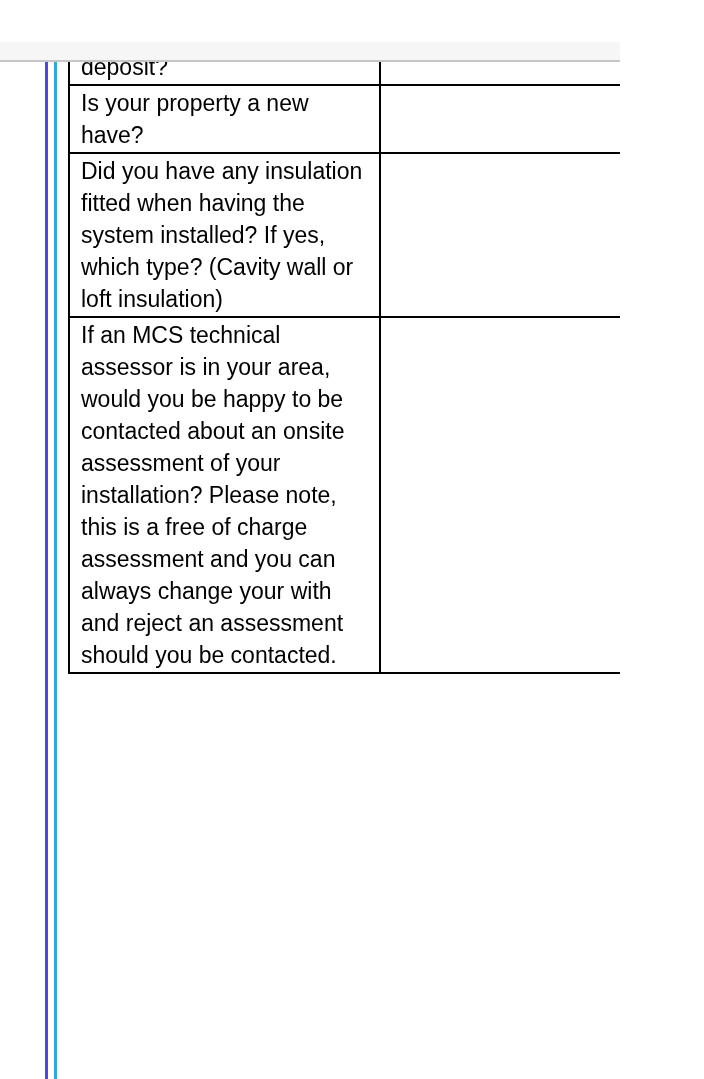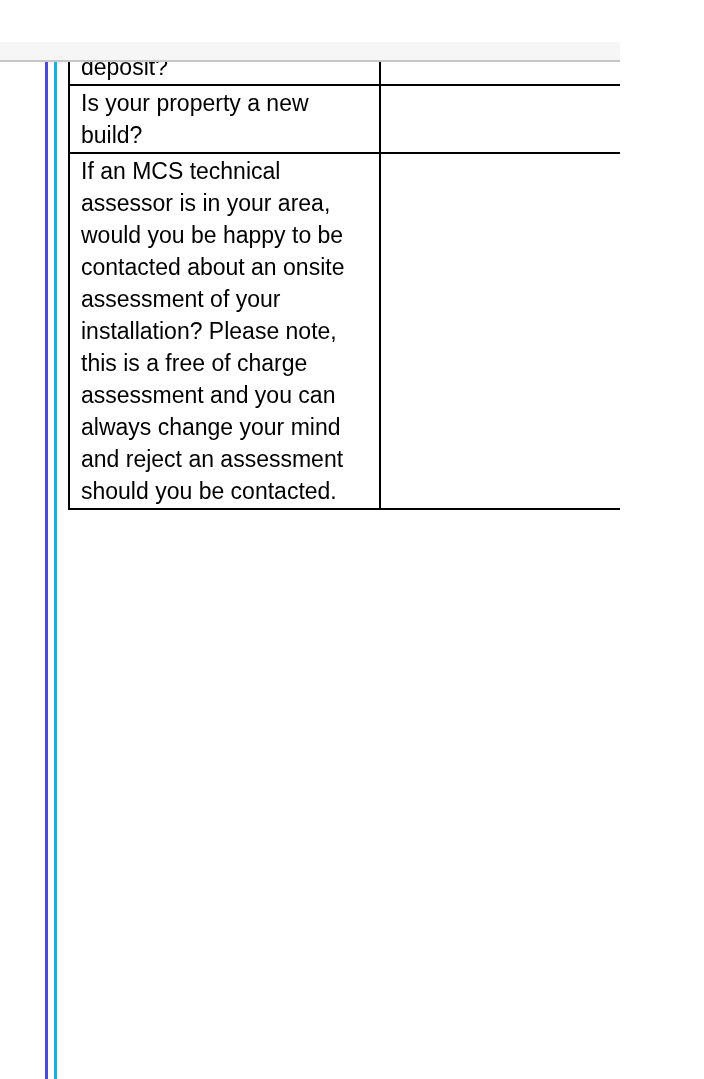--- a/index.html
+++ b/index.html
@@ -89,25 +89,29 @@
     <colgroup>
       <col style="width:311px">
       <col style="width:278px">
     </colgroup>
     <tbody>
         <tr class="partial-row">
           <td>deposit?</td>
           <td></td>
         </tr>
         <tr>
-          <td>Is your property a new build?</td>
+          <td>Is your property a new have?</td>
           <td></td>
         </tr>
         <tr>
-          <td>If an MCS technical assessor is in your area, would you be happy to be contacted about an onsite assessment of your installation? Please note, this is a free of charge assessment and you can always change your mind and reject an assessment should you be contacted.</td>
+          <td>Did you have any insulation fitted when having the system installed? If yes, which type? (Cavity wall or loft insulation)</td>
+          <td></td>
+        </tr>
+        <tr>
+          <td>If an MCS technical assessor is in your area, would you be happy to be contacted about an onsite assessment of your installation? Please note, this is a free of charge assessment and you can always change your with and reject an assessment should you be contacted.</td>
           <td></td>
         </tr>
       </tbody>
   </table>
 
   <div class="scroll-thumb"></div>
 
 </div>
 
 </body></html>

